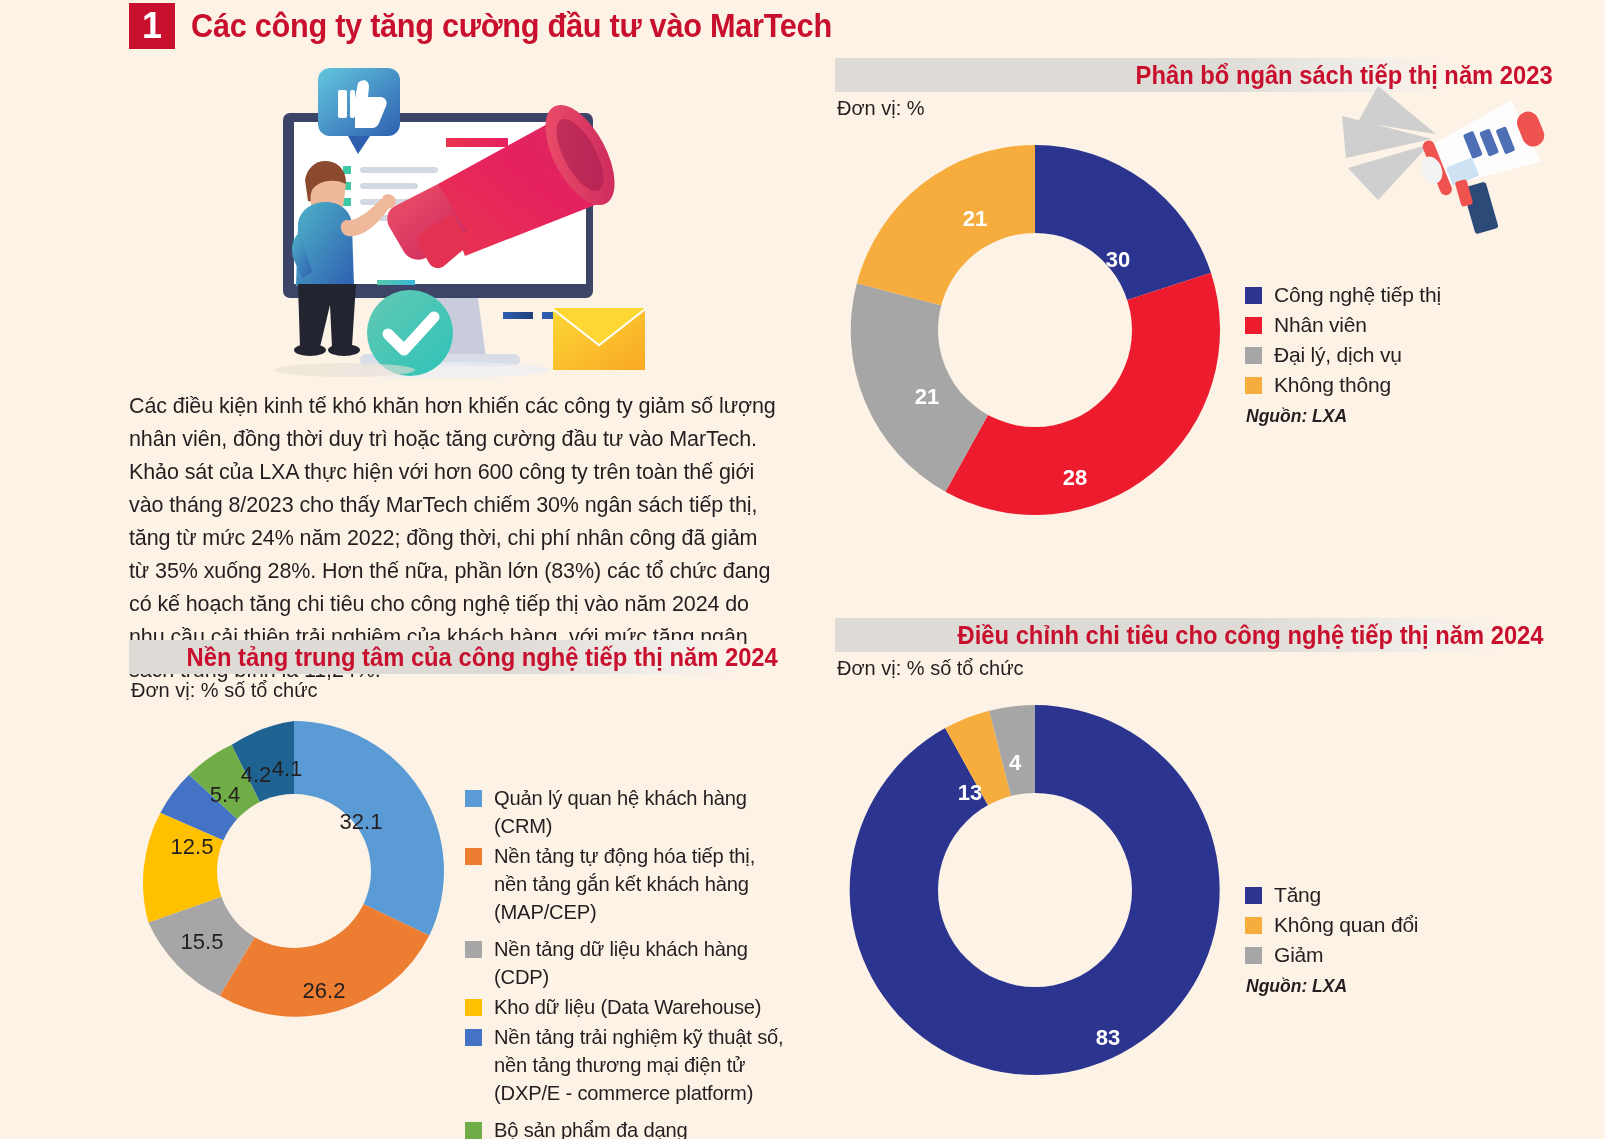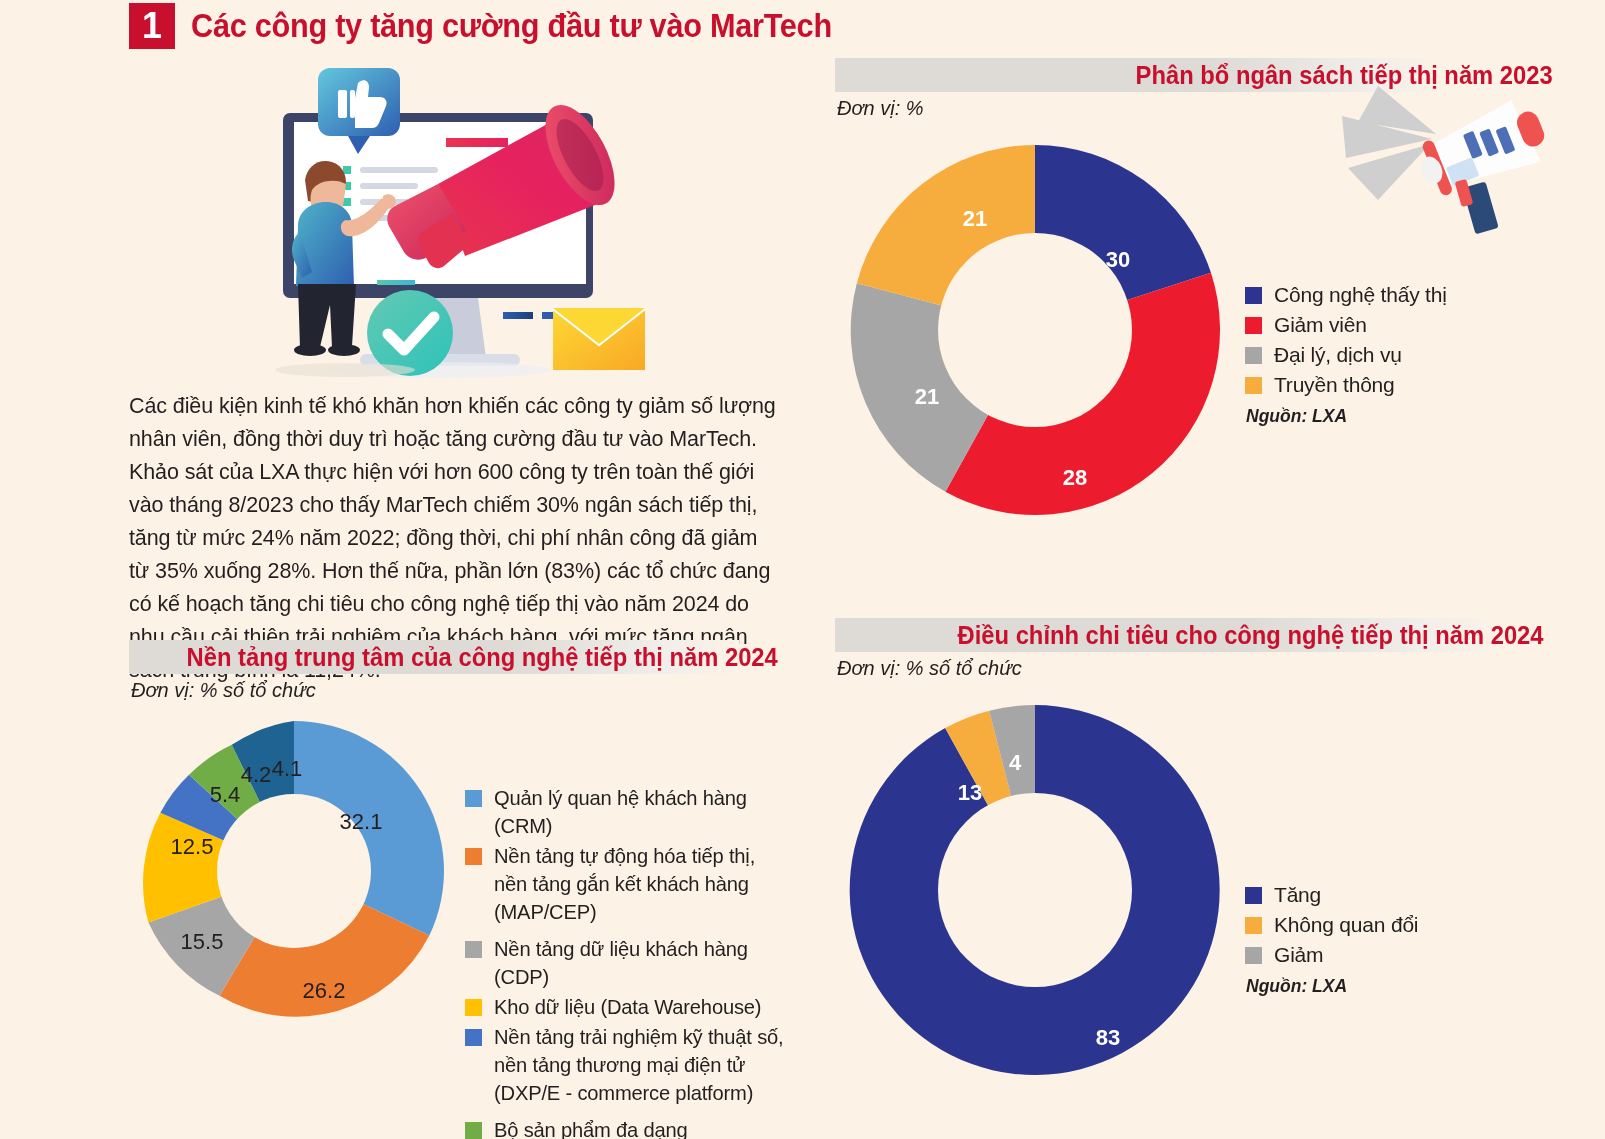--- a/index.html
+++ b/index.html
@@ -39,21 +39,21 @@
   .band-bg {
     position: absolute; left: 0; top: 0; height: 34px;
     background: linear-gradient(to right, #dedad6 0%, #dedad6 62%, #f2eeea 88%, #fdf2e6 100%);
     z-index: 0;
   }
   .band-text {
     position: relative; z-index: 1; color: #c8102e; font-size: 25px; font-weight: 700;
     padding-left: 8px; white-space: nowrap; transform: scaleX(0.95); transform-origin: left center;
   }
   .unit {
-    font-size: 20px; font-style: italic; color: #231f20; margin-top: 5px; padding-left: 2px;
+    font-size: 20px; color: #231f20; margin-top: 5px; padding-left: 2px;
   }
   .source {
     font-size: 17.5px; font-style: italic; color: #231f20; line-height: 23px; font-weight: bold;
   }
 
   
   .chart-block { position: absolute; }
   #chart-budget   { left: 835px; top: 58px;  width: 740px; }
   #chart-platform { left: 129px; top: 640px; width: 680px; }
   #chart-spend    { left: 835px; top: 618px; width: 740px; }
@@ -239,33 +239,33 @@
           <text class="slice-label" x="283" y="137" text-anchor="middle">30</text>
           <text class="slice-label" x="240" y="355" text-anchor="middle">28</text>
           <text class="slice-label" x="92" y="274" text-anchor="middle">21</text>
           <text class="slice-label" x="140" y="96" text-anchor="middle">21</text>
         </svg>
       </div>
 
       <div class="legend" style="margin-left:10px;margin-top:145px">
         <div class="legend-row">
           <span class="swatch" style="background:#2b3590"></span>
-          <span class="legend-label">Công nghệ thấy thị</span>
+          <span class="legend-label">Công nghệ tiếp thị</span>
         </div>
         <div class="legend-row">
           <span class="swatch" style="background:#ed1b2e"></span>
-          <span class="legend-label">Giảm viên</span>
+          <span class="legend-label">Nhân viên</span>
         </div>
         <div class="legend-row">
           <span class="swatch" style="background:#a6a6a6"></span>
           <span class="legend-label">Đại lý, dịch vụ</span>
         </div>
         <div class="legend-row">
           <span class="swatch" style="background:#f7ad3e"></span>
-          <span class="legend-label">Truyền thông</span>
+          <span class="legend-label">Không thông</span>
         </div>
         <div class="source" style="margin-top:6px;margin-left:1px">Nguồn: LXA</div>
       </div>
     </div>
   </div>
 
   <div class="chart-block" id="chart-platform">
     <div class="band">
       <div class="band-bg" style="width:610px"></div>
       <div class="band-text">Nền tảng trung tâm của công nghệ tiếp thị năm 2024</div>

